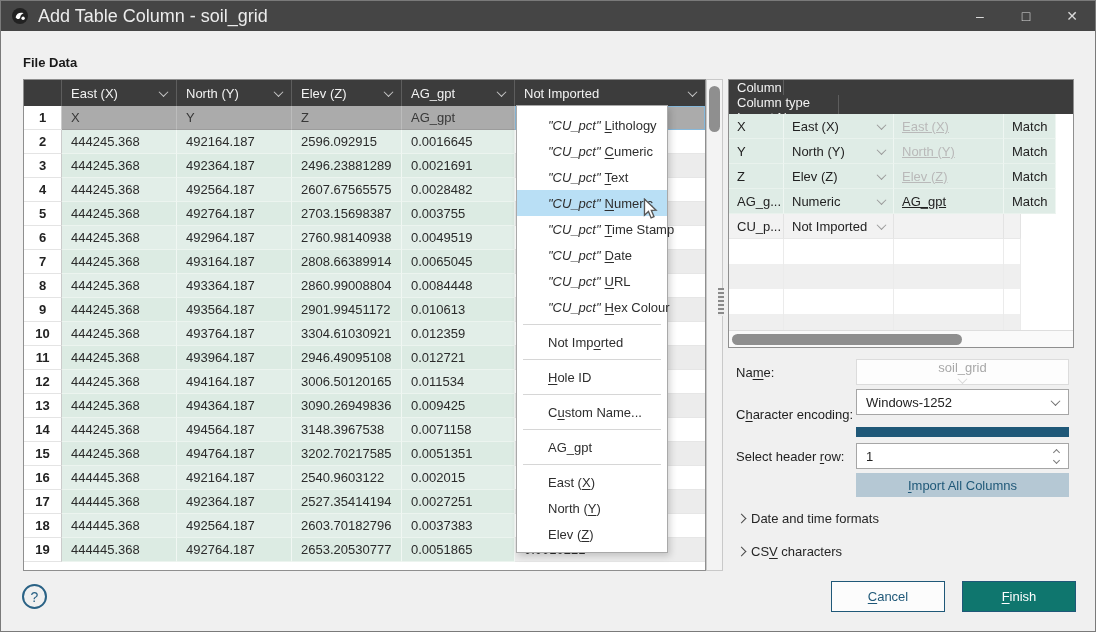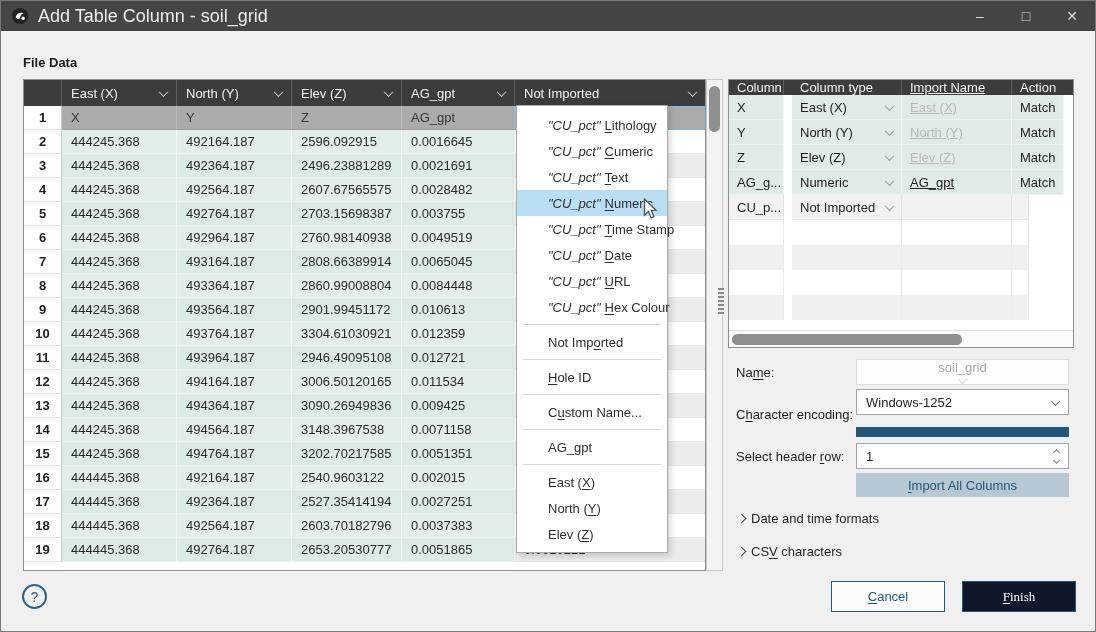--- a/index.html
+++ b/index.html
@@ -50,23 +50,23 @@
     white-space:nowrap;color:#2e2e2e;}
   .menu-item .pfx{font-style:italic;}
   .menu-item .pfx:not(:empty){margin-right:4px;}
   .menu-item.sel{background:#b9dff5;}
   .menu-sep{border-top:1px solid #d6d6d6;margin:4px 6px;}
   .mn{text-decoration:underline;text-underline-offset:2px;}
   .cursor{position:absolute;left:641px;top:197px;z-index:9;}
   
   .stable{position:absolute;left:727px;top:78px;width:346px;height:269px;background:#fff;
     border:1px solid #8f8f8f;overflow:hidden;}
-  .s-head{display:flex;height:15px;background:#3c3c3c;color:#f2f2f2;}
+  .s-head{display:flex;height:34px;background:#3c3c3c;color:#f2f2f2;flex-direction:column;}
   .s-head .hc{padding:0 8px;}
-  .s0{width:55px;}.s1{width:110px;margin-left:8px;}.s2{width:110px;text-decoration:underline;}.s3{flex:1 1 auto;}
+  .s0{width:55px;}.s1{width:110px;}.s2{width:110px;text-decoration:underline;}.s3{flex:1 1 auto;}
   .s-row{display:flex;height:25px;}
   .sc{display:flex;align-items:center;padding:0 8px;overflow:hidden;white-space:nowrap;
     flex:0 0 auto;color:#222;}
   .s-row.green .sc{background:#dfece6;border-right:1px solid #eff6f2;border-bottom:1px solid #e9f2ed;}
   .s-row.gray .sc{background:#f2f2f2;border-right:1px solid #e3e3e3;border-bottom:1px solid #e8e8e8;}
   .s-row.empty .sc{background:#fff;border-right:1px solid #ebebeb;}
   .s-row.empty.alt .sc{background:#efefef;}
   .sc-type{justify-content:space-between;}
   .dim{color:#b9b9b9;}
   .hscroll{position:absolute;left:0;bottom:0;height:17px;width:100%;background:#fafafa;
@@ -93,21 +93,21 @@
   .combo.disabled .chev{color:#d8d8d8;}
   .enc-bar{position:absolute;left:855px;top:426px;width:213px;height:10px;background:#1f5878;}
   .spin-btns{display:flex;flex-direction:column;gap:3px;align-items:center;}
   .btn-importall{position:absolute;left:855px;top:472px;width:213px;height:24px;
     background:#b5c8d4;color:#1f5878;display:flex;align-items:center;justify-content:center;
     border:none;font-size:13px;font-family:inherit;}
   .expander{position:absolute;display:flex;align-items:center;gap:6px;color:#262626;}
   .btn{position:absolute;height:31px;display:flex;align-items:center;justify-content:center;
     font-size:13px;}
   .btn-cancel{left:830px;top:580px;width:114px;background:#fcfcfc;border:1px solid #1f5878;color:#1f5878;}
-  .btn-finish{left:961px;top:580px;width:114px;background:#0f172a;color:#fff;border:1px solid #1f5878;font-family:Liberation Serif, serif;}
+  .btn-finish{left:961px;top:580px;width:114px;background:#0f766e;color:#fff;border:1px solid #1f5878;}
   .help-btn{position:absolute;left:21px;top:583px;width:25px;height:25px;border:2px solid #2a6285;
     border-radius:50%;color:#2a6285;display:flex;align-items:center;justify-content:center;
     font-size:14px;background:transparent;}
 </style>
 </head>
 <body>
 
 <div class="dialog">
 
   <div class="titlebar">

